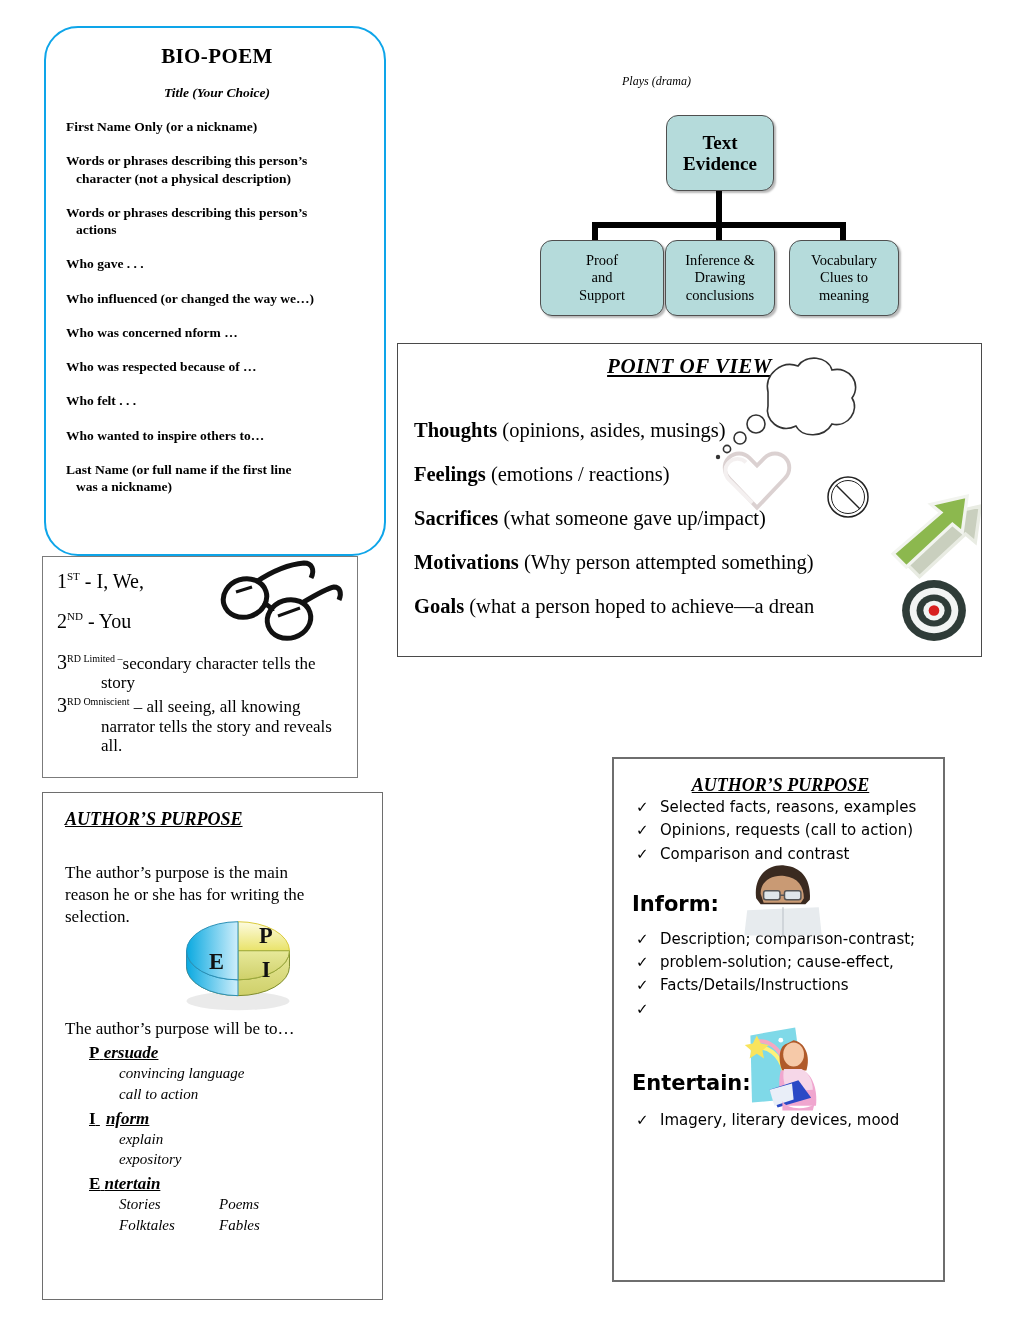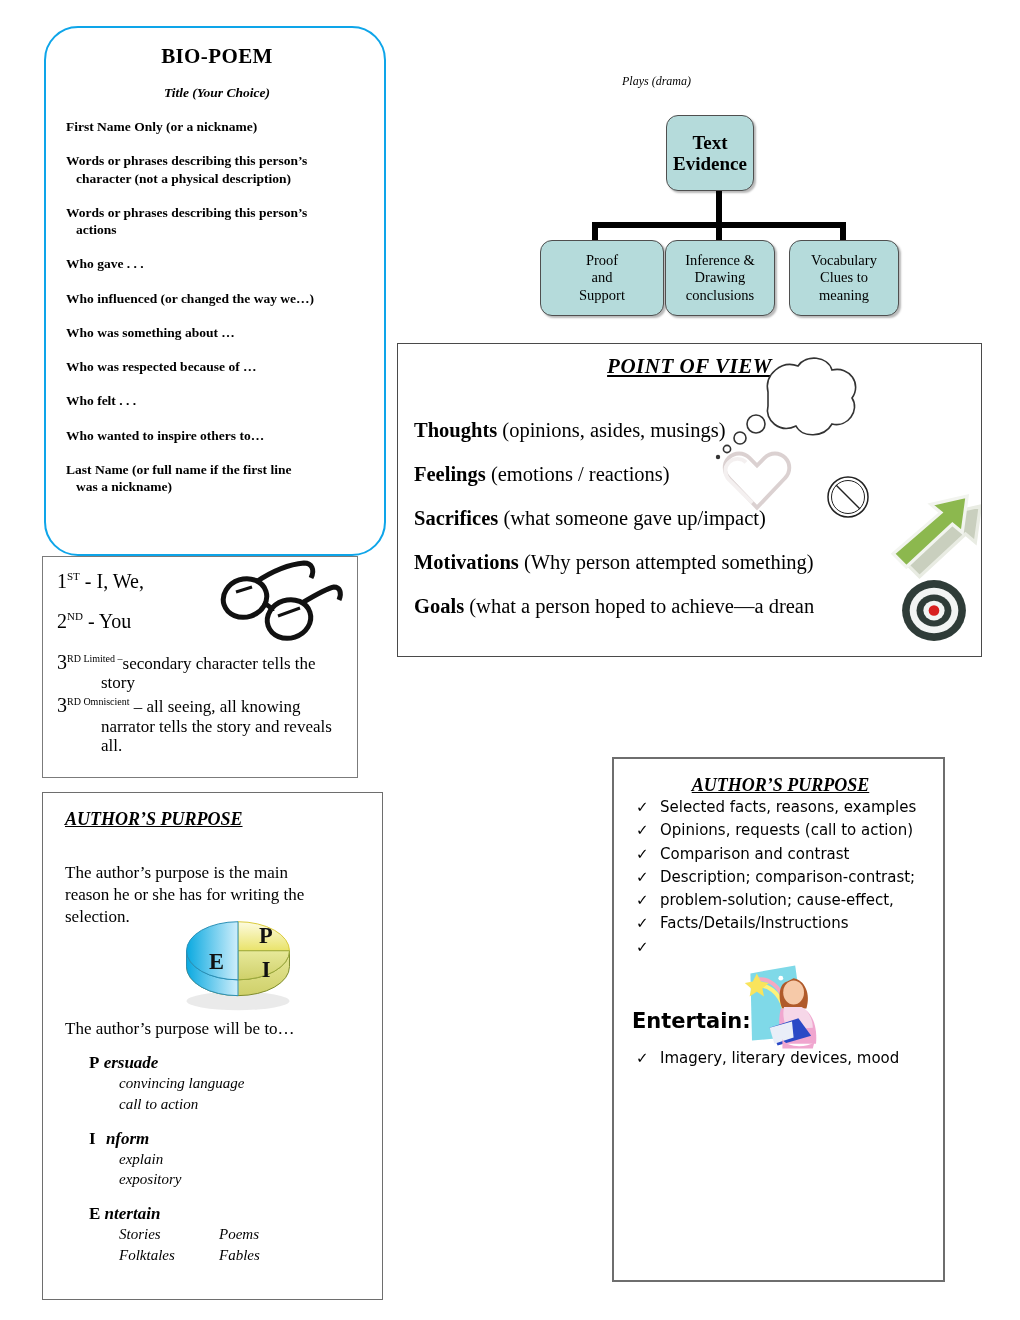--- a/index.html
+++ b/index.html
@@ -79,21 +79,21 @@
   .te-box {
     background: #b5dbdb;
     border: 1.5px solid #4f4f4f;
     border-radius: 12px;
     box-sizing: border-box;
     display: flex; align-items: center; justify-content: center;
     text-align: center;
     box-shadow: 2px 2px 2px rgba(0,0,0,.28);
   }
   #te-root {
-    left: 666px; top: 115px; width: 88px; height: 76px;
+    left: 666px; top: 115px; width: 108px; height: 76px;
     font-weight: bold; font-size: 19px; line-height: 1.12;
   }
   .te-child {
     top: 240px; height: 76px;
     font-size: 14.5px; line-height: 1.2;
   }
   #te-child-0 { left: 540px; width: 124px; }
   #te-child-1 { left: 665px; width: 110px; }
   #te-child-2 { left: 789px; width: 110px; }
   .te-conn { background: #000; position: absolute; }
@@ -137,21 +137,21 @@
     font-size: 18px; text-decoration: underline;
   }
   #ap-left-intro {
     font-size: 17px; line-height: 1.28;
     margin-top: 32px; width: 250px;
   }
   #ap-left-willbe {
     font-size: 17px; margin-top: 92px;
   }
   .ap-head {
-    font-size: 17px; margin-top: 14px; padding-left: 24px;
+    font-size: 17px; margin-top: 4px; padding-left: 24px; text-decoration: underline;
   }
   .ap-head .cap { font-weight: bold; }
   .ap-head .rest { font-weight: bold; font-style: italic; }
   .ap-sub {
     font-size: 15px; font-style: italic;
     padding-left: 54px; line-height: 1.38;
   }
   .ap-sub .col2 { display:inline-block; width: 100px; }
 
   
@@ -203,21 +203,21 @@
     <span>Words or phrases describing this person’s</span>
     <span class="cont">actions</span>
   </div>
   <div class="bio-line">
     <span>Who gave . . .</span>
   </div>
   <div class="bio-line">
     <span>Who influenced (or changed the way we…)</span>
   </div>
   <div class="bio-line">
-    <span>Who was something about …</span>
+    <span>Who was concerned nform …</span>
   </div>
   <div class="bio-line">
     <span>Who was respected because of …</span>
   </div>
   <div class="bio-line">
     <span>Who felt . . .</span>
   </div>
   <div class="bio-line">
     <span>Who wanted to inspire others to…</span>
   </div>
@@ -420,20 +420,32 @@
   </div>
   <div class="ap-r-li">
     <span class="chk">✓</span>
     <span class="txt">Opinions, requests (call to action)</span>
   </div>
   <div class="ap-r-li">
     <span class="chk">✓</span>
     <span class="txt">Comparison and contrast</span>
   </div>
 
+  <div style="position:relative; height:62px;">
+    <svg class="deco" viewBox="0 0 120 110" style="left:110px; top:-8px; width:90px; height:82px;">
+      <path d="M24 54 C20 24 40 8 62 10 C86 12 98 30 96 56 L90 62 L30 62 Z" fill="#3a2a20"></path>
+      <path d="M30 48 C30 30 46 22 62 24 C80 26 88 38 88 54 L84 60 L34 60 Z" fill="#c99a74"></path>
+      <rect x="34" y="44" width="22" height="12" rx="3" fill="#dfe6ea" stroke="#555" stroke-width="2"></rect>
+      <rect x="62" y="44" width="22" height="12" rx="3" fill="#dfe6ea" stroke="#555" stroke-width="2"></rect>
+      <line x1="56" y1="50" x2="62" y2="50" stroke="#555" stroke-width="2"></line>
+      <path d="M12 70 L108 66 L112 104 L8 104 Z" fill="#e7ebee"></path>
+      <path d="M60 66 L60 104" stroke="#c8ced3" stroke-width="2"></path>
+    </svg>
+    <div class="ap-r-head" style="position:absolute; left:4px; top:22px;">Inform:</div>
+  </div>
   <div class="ap-r-li">
     <span class="chk">✓</span>
     <span class="txt">Description; comparison-contrast;</span>
   </div>
   <div class="ap-r-li">
     <span class="chk">✓</span>
     <span class="txt">problem-solution; cause-effect,</span>
   </div>
   <div class="ap-r-li">
     <span class="chk">✓</span>

